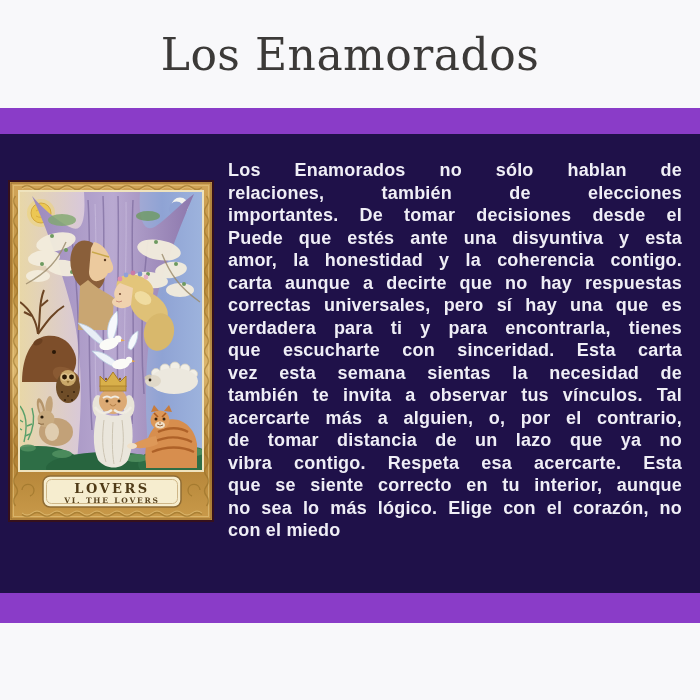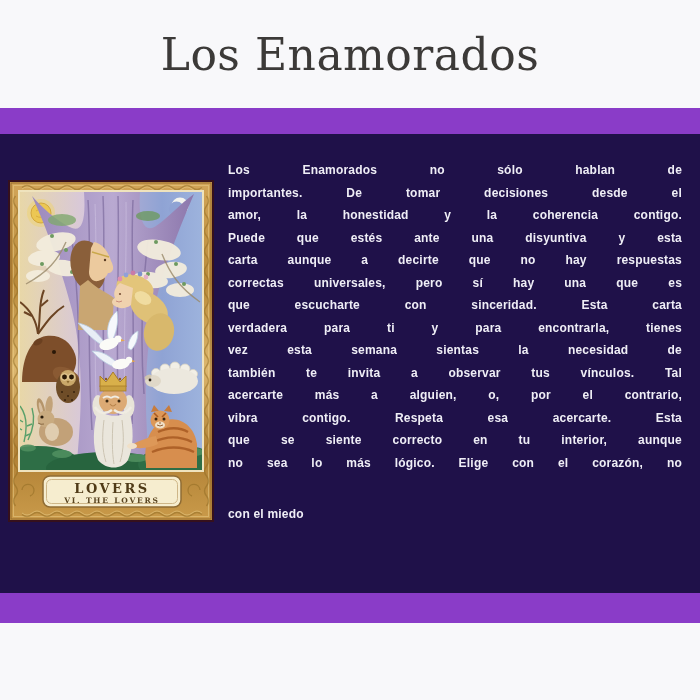--- a/index.html
+++ b/index.html
@@ -7,23 +7,23 @@
   .page-header{height:108px;display:flex;align-items:center;justify-content:center;background:#f8f8fa;text-align:right;}
   .page-title{margin:0;font-family:"DejaVu Serif","Liberation Serif",serif;font-weight:normal;
     font-size:44px;color:#3c3a38;letter-spacing:0.5px;}
   .band{background:#8a3cc8;}
   .band-top{height:26px;}
   .band-bottom{height:30px;}
   .panel{height:459px;background:#1f1149;position:relative;}
   .card{position:absolute;left:8px;top:46px;width:223px;height:342px;}
   .card svg{display:block;width:206px;height:342px;}
   .reading-text{position:absolute;left:228px;top:25px;width:454px;color:#efeef6;
-    font-size:12px;font-weight:bold;line-height:22.5px;letter-spacing:0.2px;}
+    font-size:18px;font-weight:bold;line-height:22.5px;letter-spacing:0.2px;}
   .reading-text .line{text-align:justify;text-align-last:justify;white-space:normal;}
-  .reading-text .line:last-child{text-align-last:left;margin-top:29px;}
+  .reading-text .line:last-child{text-align-last:left;}
   .footer-space{flex:1;background:#f8f8fa;}
 </style>
 </head>
 <body>
 
 <div class="page">
 
   <header class="page-header">
     <h1 class="page-title">Los Enamorados</h1>
   </header>
@@ -297,30 +297,32 @@
           <rect x="35" y="296" width="138" height="31" rx="7" fill="#f6edcf" stroke="#8f6c34" stroke-width="1.5"></rect>
           <rect x="38.5" y="299.5" width="131" height="24" rx="5" fill="none" stroke="#c9b080" stroke-width="0.9"></rect>
           <text x="104" y="313" text-anchor="middle" font-family="DejaVu Serif, serif" font-size="13" font-weight="bold" letter-spacing="2.5" fill="#4f3a17">LOVERS</text>
           <text x="104" y="323" text-anchor="middle" font-family="DejaVu Serif, serif" font-size="7.5" font-weight="bold" letter-spacing="1.8" fill="#5a4520">VI. THE LOVERS</text>
         </g>
       </svg>
     </div>
 
     <div class="reading-text">
         <div class="line">Los Enamorados no sólo hablan de</div>
+        <div class="line">relaciones, también de elecciones</div>
         <div class="line">importantes. De tomar decisiones desde el</div>
+        <div class="line">Puede que estés ante una disyuntiva y esta</div>
         <div class="line">amor, la honestidad y la coherencia contigo.</div>
-        <div class="line">Puede que estés ante una disyuntiva y esta</div>
         <div class="line">carta aunque a decirte que no hay respuestas</div>
         <div class="line">correctas universales, pero sí hay una que es</div>
+        <div class="line">verdadera para ti y para encontrarla, tienes</div>
         <div class="line">que escucharte con sinceridad. Esta carta</div>
-        <div class="line">verdadera para ti y para encontrarla, tienes</div>
         <div class="line">vez esta semana sientas la necesidad de</div>
         <div class="line">también te invita a observar tus vínculos. Tal</div>
         <div class="line">acercarte más a alguien, o, por el contrario,</div>
+        <div class="line">de tomar distancia de un lazo que ya no</div>
         <div class="line">vibra contigo. Respeta esa acercarte. Esta</div>
         <div class="line">que se siente correcto en tu interior, aunque</div>
         <div class="line">no sea lo más lógico. Elige con el corazón, no</div>
         <div class="line">con el miedo</div>
       </div>
 
   </main>
 
   <div class="band band-bottom"></div>
   <footer class="footer-space"></footer>

